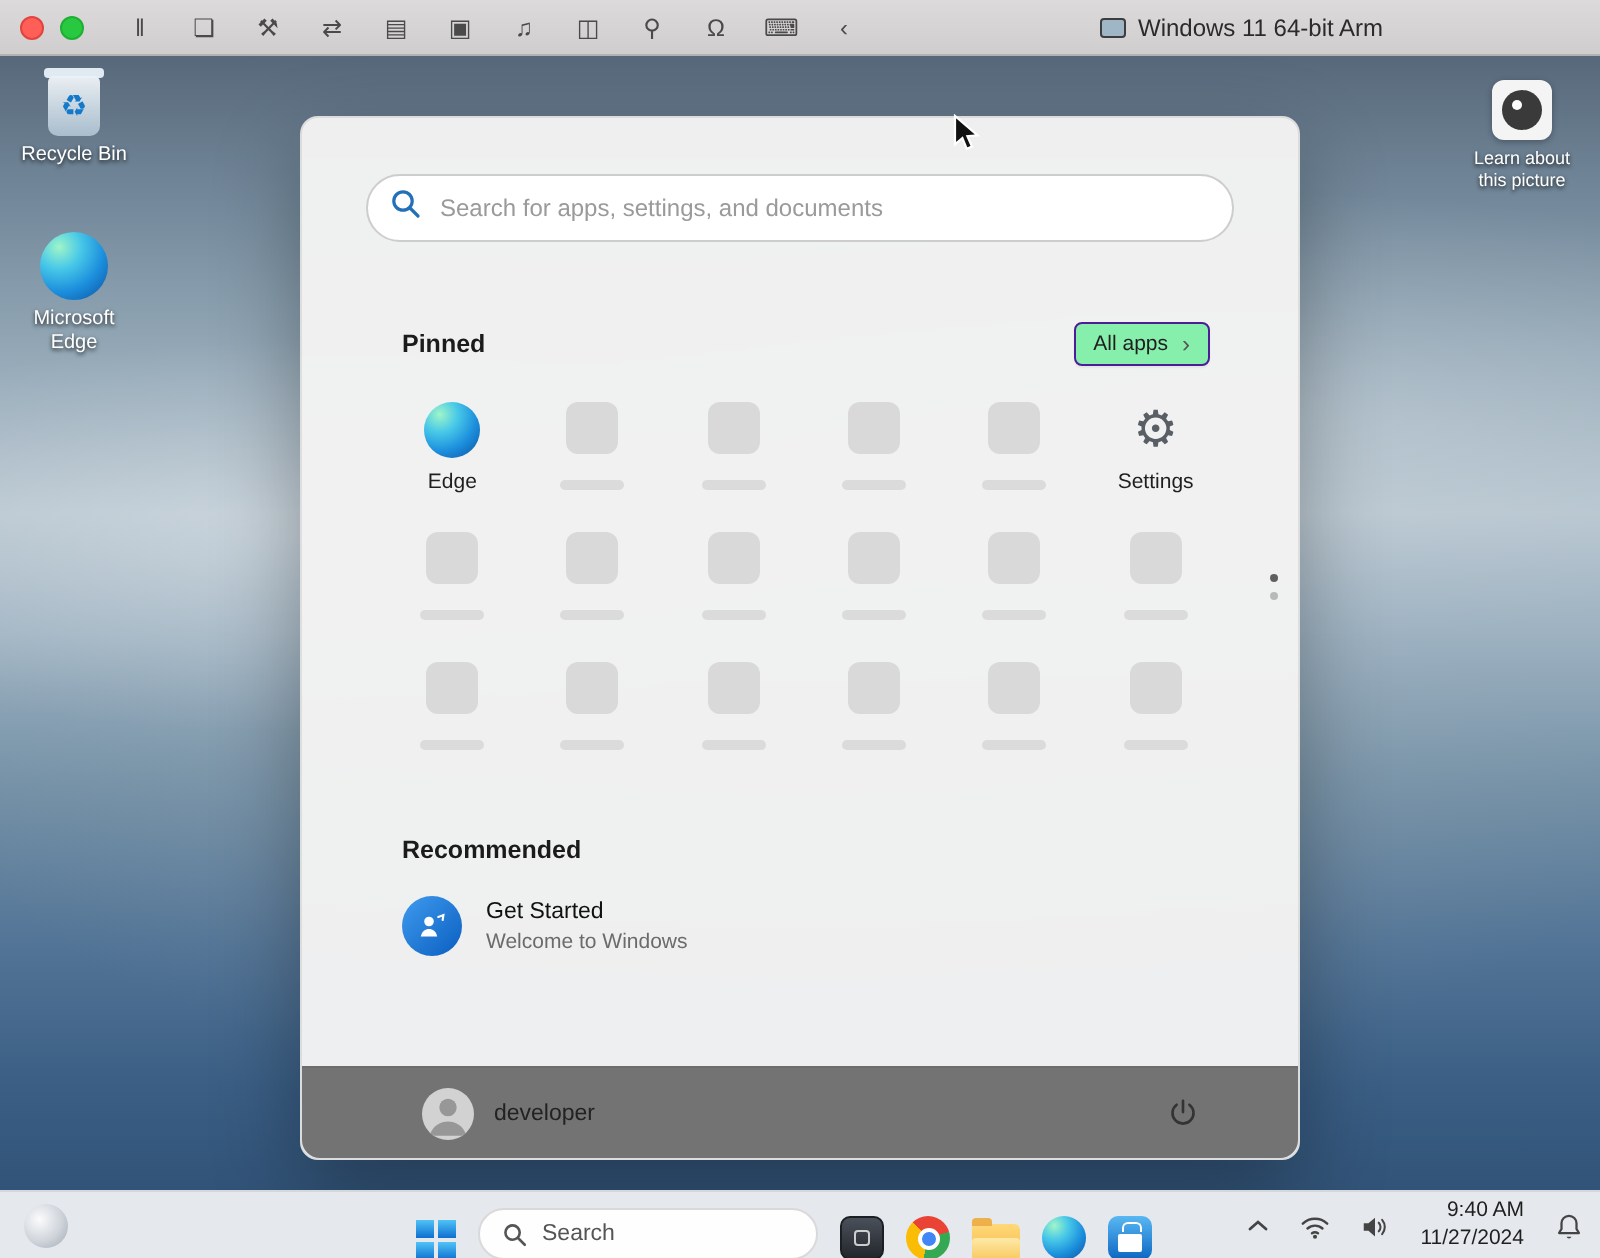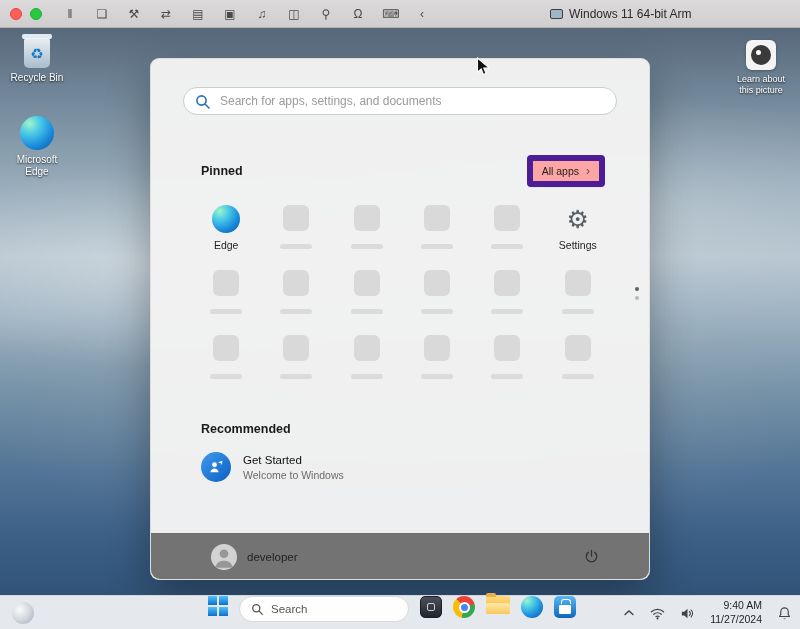--- a/index.html
+++ b/index.html
@@ -45,30 +45,30 @@
     display:flex; align-items:center; justify-content:center; box-shadow:0 1px 3px rgba(0,0,0,0.3); }
   .spotlight-inner { position:relative; width:20px; height:20px; border-radius:50%; background:#3a3a3a; }
   .spotlight-inner::after { content:""; position:absolute; left:5px; top:5px; width:5px; height:5px;
     border-radius:50%; background:#fff; }
   .dicon .dlabel.small { font-size:9px; }
 
   
   .start-menu { position:absolute; left:150px; top:30px; width:500px; height:522px;
     background:rgba(242,242,242,0.98); border:1px solid rgba(0,0,0,0.08); border-radius:9px;
     box-shadow:0 16px 44px rgba(0,0,0,0.32); }
-  .sm-search { position:relative; margin:28px 32px 0; height:28px; }
+  .sm-search { position:relative; margin:28px 32px 0; height:34px; }
   .sm-search input { width:100%; height:100%; border-radius:17px; border:1px solid #cdcdcd;
     background:#fff; padding:0 12px 0 36px; font-size:12px; color:#222; outline:none;
     font-family:"Liberation Sans","DejaVu Sans",sans-serif; }
   .sm-search input::placeholder { color:#9a9a9a; }
   .sm-search .mag { position:absolute; left:12px; top:7px; }
 
   .sm-pinned-row { display:flex; justify-content:space-between; align-items:center; margin:40px 44px 0 50px; }
   .sm-h { font-size:12.5px; font-weight:bold; color:#1b1b1b; }
-  .allapps { display:flex; align-items:center; gap:7px; background:#fca5a5; border:6px solid #4c1d95;
+  .allapps { display:flex; align-items:center; gap:7px; background:#86efac; border:1px solid #4c1d95;
     border-radius:4px; padding:4px 9px; font-size:10.5px; color:#1f1f1f; cursor:default;
     box-shadow:0 1px 1px rgba(0,0,0,0.05); }
   .allapps .chev { color:#555; font-size:12px; line-height:1; }
 
   .pin-grid { display:grid; grid-template-columns:repeat(6,1fr); grid-auto-rows:65px; margin:12px 36px 0 40px; }
   .cell { display:flex; flex-direction:column; align-items:center; padding-top:6px; }
   .ph-icon { width:26px; height:26px; border-radius:6px; background:#d9d9d9; }
   .ph-label { width:32px; height:5px; border-radius:2.5px; background:#dbdbdb; margin-top:13px; }
   .app-icon { width:28px; height:28px; display:flex; align-items:center; justify-content:center; }
   .app-icon.gear { font-size:25px; color:#5a5f66; line-height:1; }
@@ -92,21 +92,21 @@
   .avatar { width:26px; height:26px; border-radius:50%; background:#d2d2d2; overflow:hidden; }
   .user-name { margin-left:10px; font-size:11.5px; color:#222; }
   .power-btn { margin-left:auto; width:28px; height:28px; display:flex; align-items:center; justify-content:center;
     border-radius:4px; cursor:default; }
 
   
   .taskbar { position:absolute; left:0; right:0; bottom:0; height:34px; background:rgba(243,244,246,0.93);
     border-top:1px solid rgba(0,0,0,0.07); }
   .tb-corner { position:absolute; left:12px; top:6px; width:22px; height:22px; border-radius:50%;
     background:radial-gradient(circle at 35% 35%, #fdfdfd, #cdd2d9 55%, #9aa3ad 100%); opacity:.92; }
-  .tb-center { position:absolute; left:208px; top:0; height:34px; display:flex; align-items:flex-start; gap:11px; }
+  .tb-center { position:absolute; left:208px; top:0; height:34px; display:flex; align-items:flex-end; gap:11px; }
   .win-logo { width:20px; height:20px; display:grid; grid-template-columns:1fr 1fr; grid-template-rows:1fr 1fr; gap:2px; }
   .win-logo i { background:linear-gradient(180deg,#4fc3f7,#0e6fd0); }
   .tb-search { display:flex; align-items:center; gap:7px; width:170px; height:26px; background:rgba(255,255,255,0.95);
     border:1px solid #d9d9d9; border-radius:13px; padding:0 11px; font-size:11.5px; color:#555; }
   .dark-app { width:22px; height:22px; border-radius:5px; background:linear-gradient(180deg,#4a505a,#22262c);
     border:1px solid #1b1e23; position:relative; }
   .dark-app::after { content:""; position:absolute; inset:6px; border:1.3px solid rgba(255,255,255,0.75); border-radius:2px; }
   .chrome { width:22px; height:22px; border-radius:50%; position:relative;
     background:conic-gradient(from -45deg,#ea4335 0 33%,#34a853 0 66%,#fbbc05 0 100%); }
   .chrome::after { content:""; position:absolute; inset:5.5px; background:#4285f4; border:2px solid #fff; border-radius:50%; }

